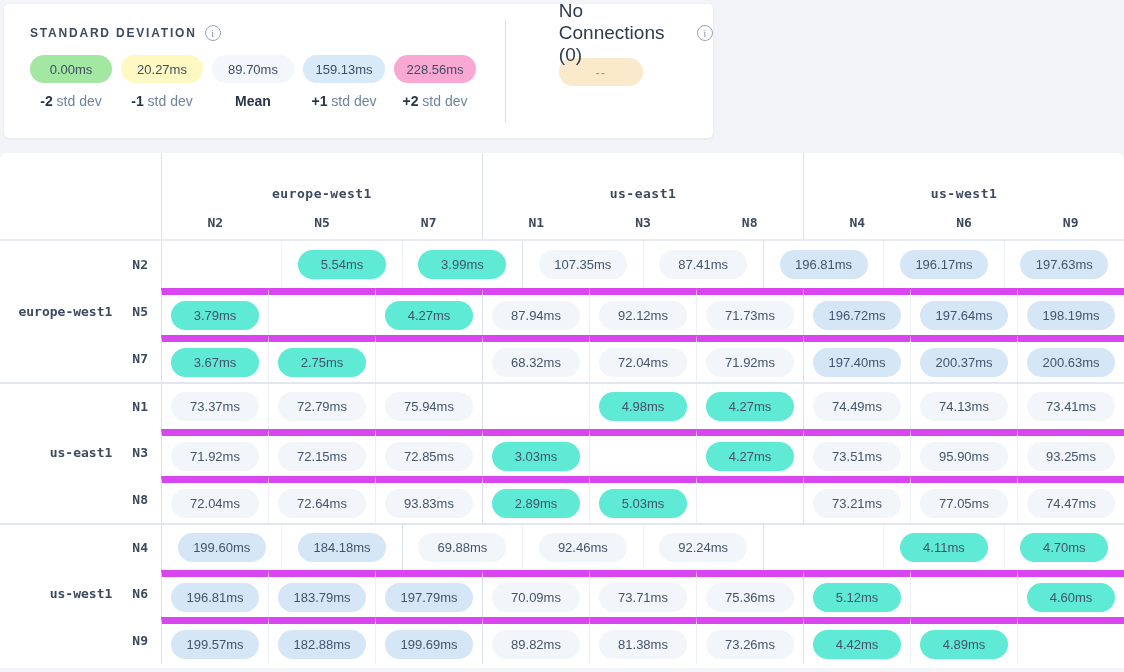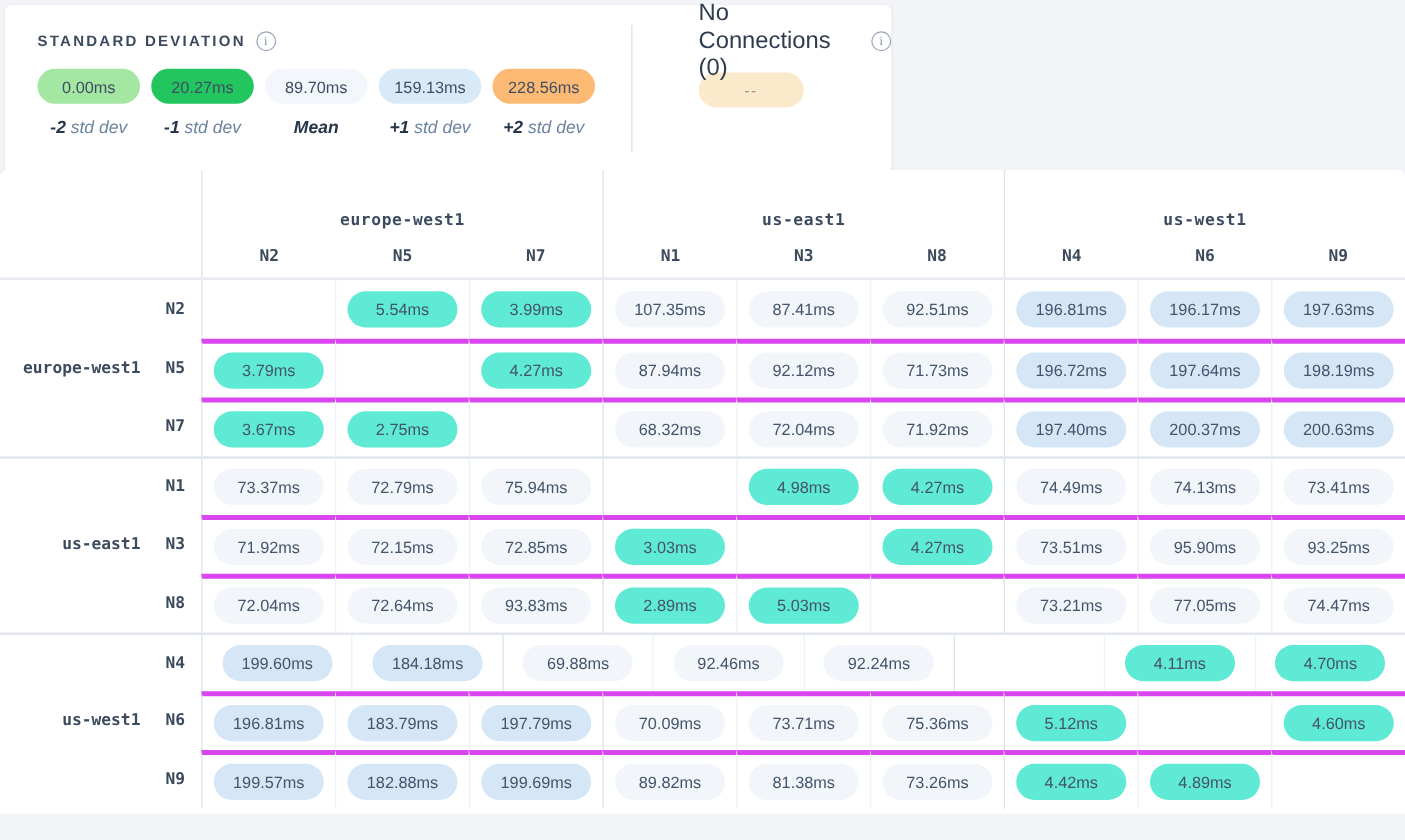--- a/index.html
+++ b/index.html
@@ -15,69 +15,69 @@
   .legend-title-row { display:flex; align-items:center; gap:8px; height:18px; }
   .legend-title { font-size:12px; font-weight:bold; letter-spacing:1.8px; color:#3c4a5e; }
   .info-icon { width:16px; height:16px; border:1px solid #98a5b8; border-radius:50%;
     color:#8290a4; font-size:10px; display:inline-flex; align-items:center; justify-content:center;
     cursor:pointer; flex:0 0 auto; }
   .info-icon::before { content:"i"; font-family:"Liberation Serif", serif; }
   .pill-row { display:flex; gap:9px; margin-top:13px;text-align:right; }
   .pill { height:28px; border-radius:15px; display:flex; align-items:center; justify-content:center;
     font-size:13px; color:#3f4e63; }
   .legend-pill { width:82px; }
-  .label-row { display:flex; gap:9px; margin-top:10px;font-style:italic; }
+  .label-row { display:flex; gap:9px; margin-top:10px; }
   .label-cell { width:82px; text-align:center; font-size:14px; color:#6d83a0; }
   .label-cell b { color:#27354a; }
   .legend-divider { width:1px; background:#d9dee7; margin:16px 0; }
   .legend-right { padding:20px 0 0 24px; }
   .no-conn-title { font-size:19px; color:#2f3b4e; }
   .no-conn-pill { width:84px; margin-top:16px; color:#9b978f; font-size:13px; letter-spacing:1px; }
 
   
-  .matrix-card { position:absolute; left:0; top:136px; width:1124px; height:515px;
+  .matrix-card { position:absolute; left:0; top:153px; width:1124px; height:515px;
     background:#ffffff; border-radius:6px 6px 0 0; overflow:hidden; }
   .mono { font-family:"DejaVu Sans Mono", monospace; font-weight:bold; font-size:13px; color:#3c4a5e; }
   .m-header { display:flex; height:88px; border-bottom:2px solid #e7eaf0; }
   .m-hlabel { width:161px; flex:0 0 161px; }
   .m-hgroup { flex:1; border-left:1px solid #dde2ea; padding-top:33px; }
   .m-hregion { text-align:center; letter-spacing:.5px; }
   .m-hnodes { display:flex; margin-top:14px; }
   .m-hnode { flex:1; text-align:center; }
   .m-row { display:flex; height:47px; }
   .m-row.group-start { border-top:2px solid #e2e6ee; }
   .m-rowlabel { width:161px; flex:0 0 161px; display:flex; align-items:center;
     justify-content:flex-end; gap:20px; padding-right:13px; }
   .m-cell { flex:1; display:flex; align-items:center; justify-content:center;
     border-left:1px solid #eef1f6; cursor:default; }
   .m-cell.cg { border-left-color:#dde2ea; }
-  .m-row:not(.group-start):not(.first) .m-cell { border-top:4px solid #d946ef; }
+  .m-row:not(.group-start):not(.first) .m-cell { border-top:7px solid #d946ef; }
   .v { min-width:88px; height:29px; padding:0 14px; border-radius:15px;
     display:flex; align-items:center; justify-content:center; font-size:13px; color:#44546b; }
   .t-green { background:#5eead4; }
   .t-mean  { background:#f2f5f9; }
   .t-blue  { background:#d5e7f7; }
 </style>
 </head>
 <body>
 
 <div class="page">
 
   <div class="legend-card">
     <div class="legend-left">
       <div class="legend-title-row">
         <span class="legend-title">STANDARD DEVIATION</span>
         <span class="info-icon"></span>
       </div>
       <div class="pill-row" id="stddev-pills">
           <div class="pill legend-pill" style="background: rgb(163, 231, 163);">0.00ms</div>
-          <div class="pill legend-pill" style="background: #22c55e;">20.27ms</div>
+          <div class="pill legend-pill" style="background: #fef9c3;">20.27ms</div>
           <div class="pill legend-pill" style="background: rgb(243, 246, 250);">89.70ms</div>
           <div class="pill legend-pill" style="background: rgb(216, 233, 248);">159.13ms</div>
-          <div class="pill legend-pill" style="background: #fdba74;">228.56ms</div>
+          <div class="pill legend-pill" style="background: #f9a8d4;">228.56ms</div>
         </div>
       <div class="label-row" id="stddev-labels">
           <div class="label-cell"><b>-2</b> std dev</div>
           <div class="label-cell"><b>-1</b> std dev</div>
           <div class="label-cell"><b>Mean</b></div>
           <div class="label-cell"><b>+1</b> std dev</div>
           <div class="label-cell"><b>+2</b> std dev</div>
         </div>
     </div>
     <div class="legend-divider"></div>
@@ -128,23 +128,20 @@
         </div>
         <div class="m-cell">
           <div class="v t-green">3.99ms</div>
         </div>
         <div class="m-cell cg">
           <div class="v t-mean">107.35ms</div>
         </div>
         <div class="m-cell">
           <div class="v t-mean">87.41ms</div>
         </div>
-        <div class="m-cell">
-          <div class="v t-mean">92.51ms</div>
-        </div>
         <div class="m-cell cg">
           <div class="v t-blue">196.81ms</div>
         </div>
         <div class="m-cell">
           <div class="v t-blue">196.17ms</div>
         </div>
         <div class="m-cell">
           <div class="v t-blue">197.63ms</div>
         </div>
       </div>

